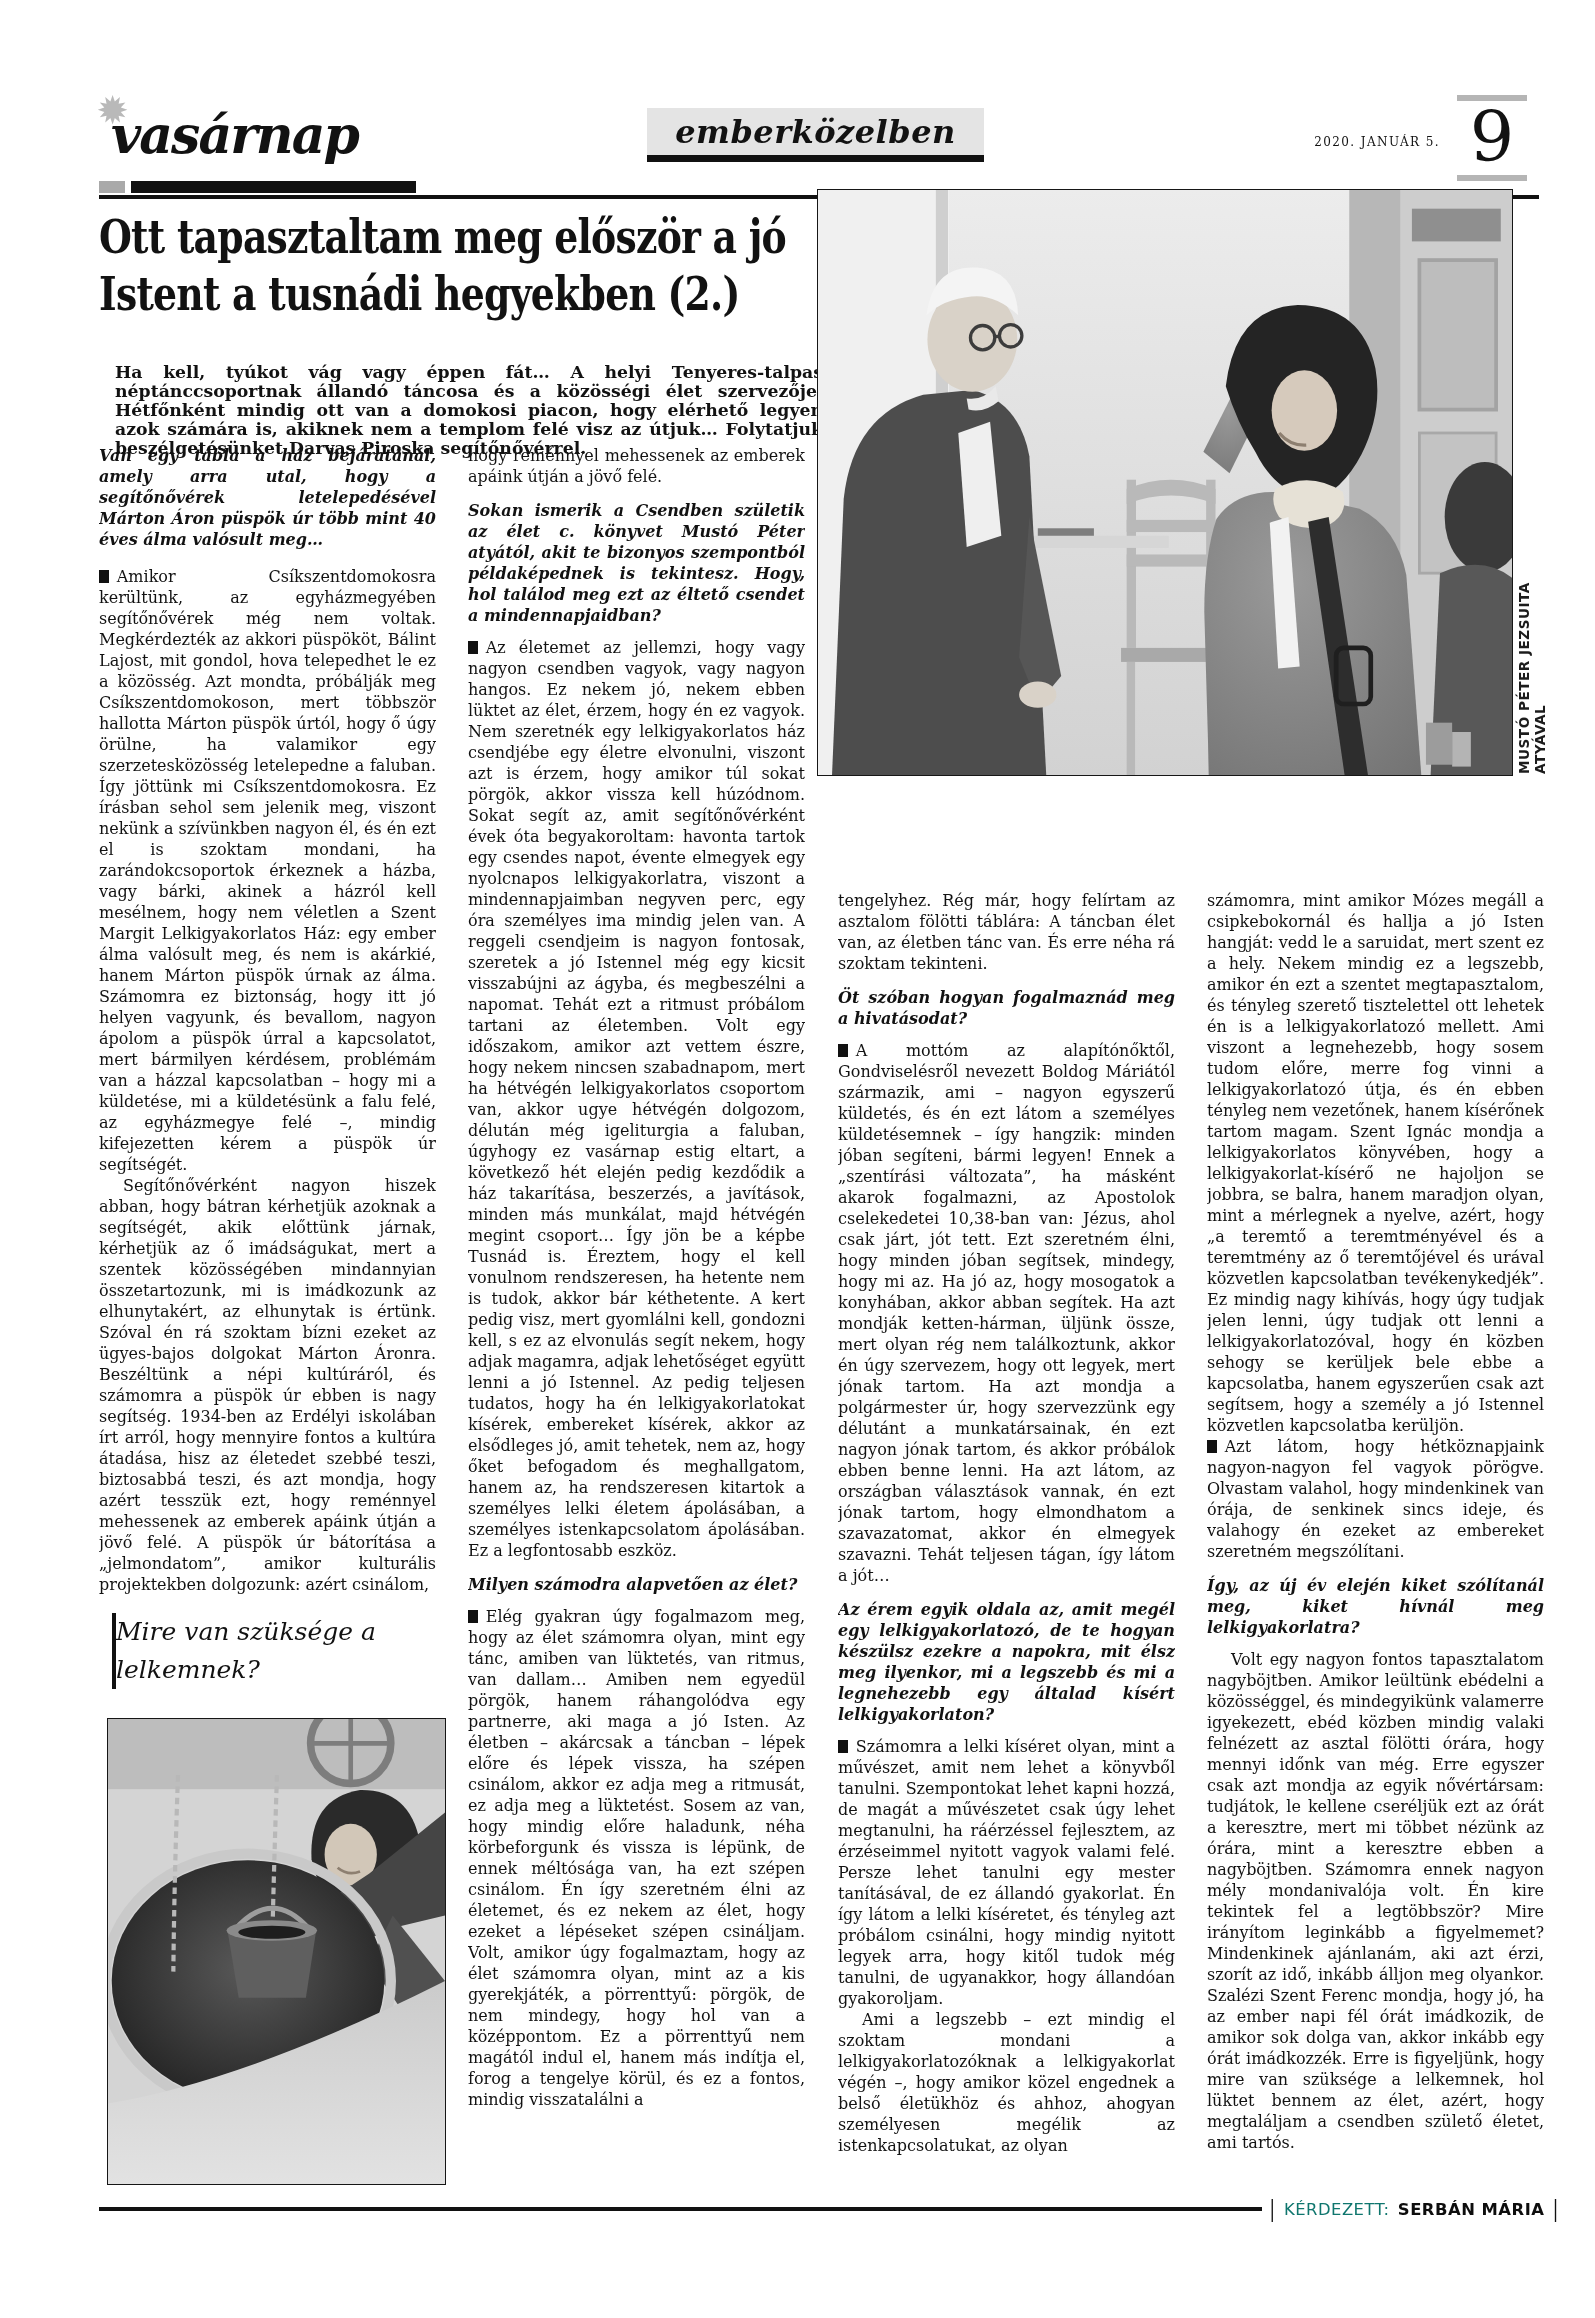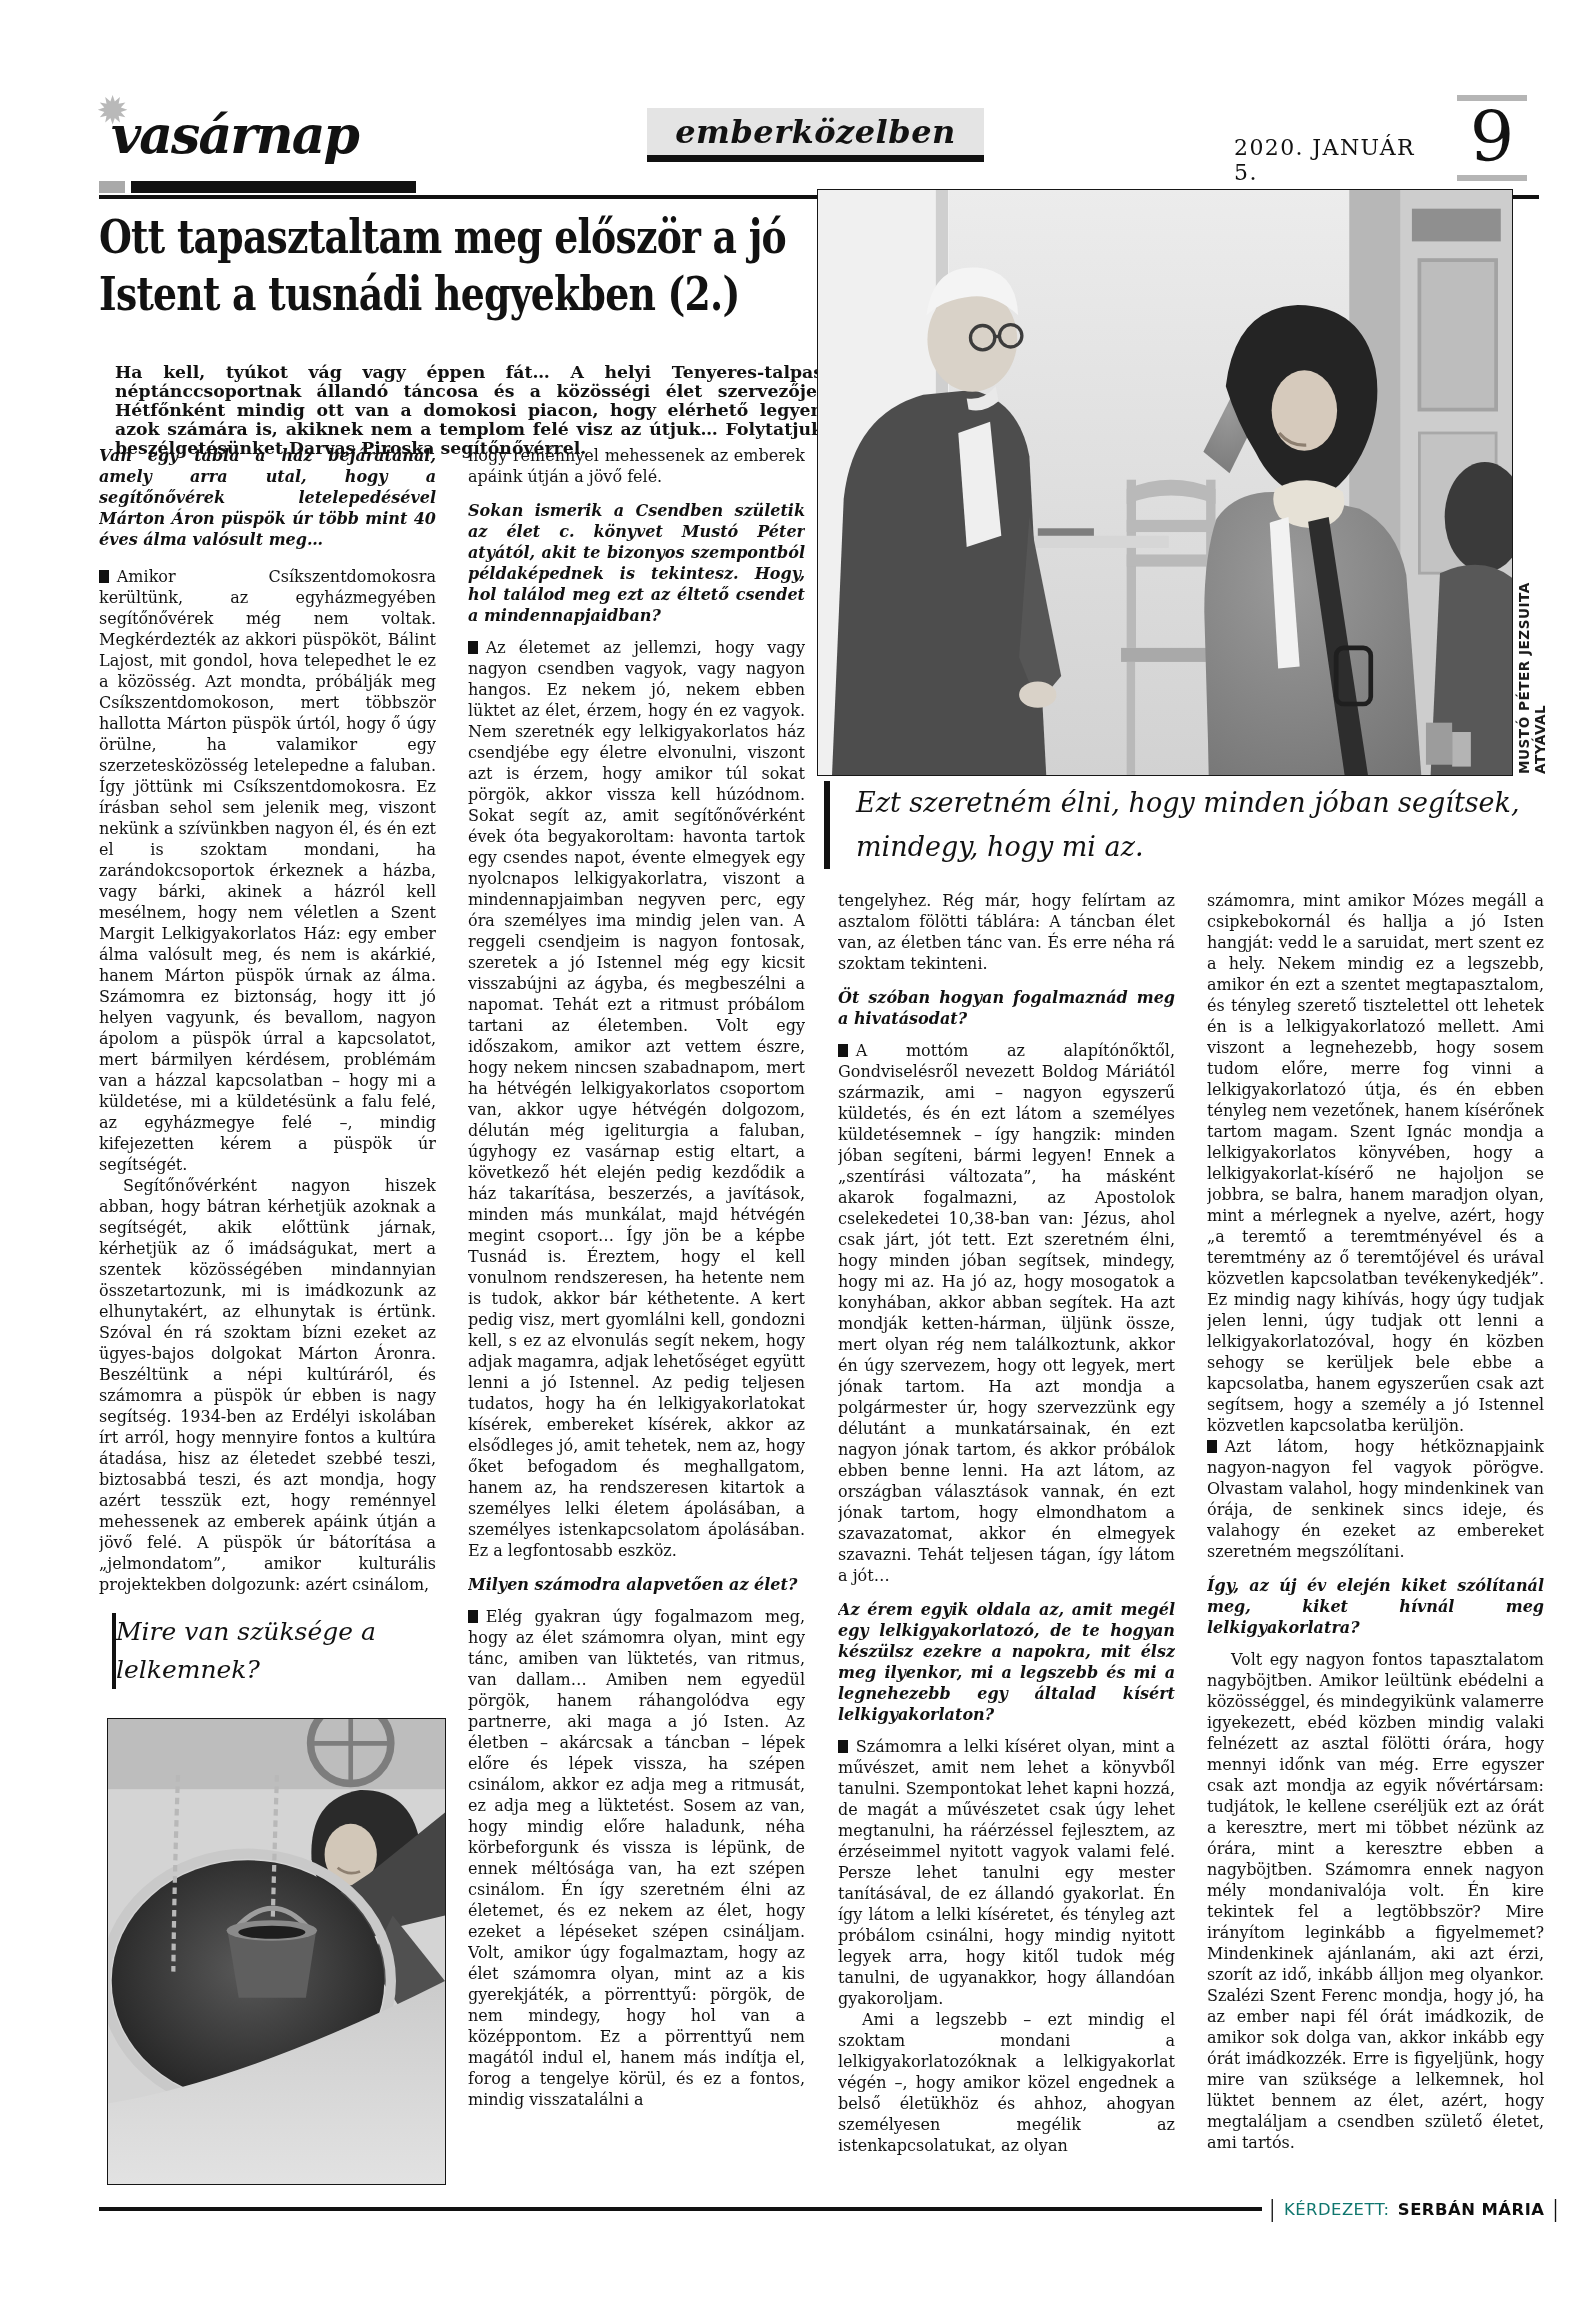--- a/index.html
+++ b/index.html
@@ -8,21 +8,21 @@
   
   .logo-wrap{position:absolute;left:99px;top:105px;width:327px;height:93px;}
   .logo-star{position:absolute;left:-2.8px;top:-17px;font-size:39px;color:#b9b9b9;font-family:"DejaVu Sans",sans-serif;}
   .logo-text{position:absolute;left:12px;top:0;font-size:52px;line-height:60px;font-style:italic;font-weight:700;letter-spacing:-1.9px;font-family:"DejaVu Serif",serif;}
   .logo-underline{position:absolute;left:0;top:76px;height:12px;width:318px;}
   .logo-underline .sq{position:absolute;left:0;top:0;width:26px;height:12px;background:#a9a9a9;}
   .logo-underline .bar{position:absolute;left:32px;top:0;width:285px;height:12px;background:#111;}
   .section-box{position:absolute;left:647px;top:108px;width:337px;height:47px;background:#e4e4e4;display:flex;align-items:center;justify-content:center;}
   .section-text{font-size:32px;font-weight:700;font-style:italic;letter-spacing:0.5px;}
   .section-bar{position:absolute;left:0;bottom:-6.5px;width:337px;height:6.5px;background:#111;}
-  .date{position:absolute;left:1234px;top:135px;width:206px;font-size:22px;letter-spacing:1.4px;text-align:left;}
+  .date{position:absolute;left:1234px;top:135px;width:206px;font-size:12px;letter-spacing:1.4px;text-align:right;}
   .pagenum-wrap{position:absolute;left:1457px;top:95px;width:70px;}
   .pn-bar{width:70px;height:5.6px;background:#b5b5b5;}
   .pagenum{font-size:70px;line-height:70px;font-weight:400;text-align:center;padding:1.9px 0 2.8px;}
   .header-rule{position:absolute;left:99px;top:195px;width:1440px;height:3.7px;background:#111;}
 
   
   .title{position:absolute;left:99px;top:209px;margin:0;width:869px;font-size:46px;line-height:57px;font-weight:700;letter-spacing:-0.9px;transform:scaleX(0.82);transform-origin:left top;white-space:nowrap;}
   .lead{position:absolute;left:99px;top:347px;margin:16px;width:708px;font-size:17.3px;line-height:19px;font-weight:700;text-align:justify;}
 
   
@@ -143,21 +143,20 @@
       <g>
         <ellipse cx="1426" cy="700" rx="86" ry="118" fill="#3a3a3a"></ellipse>
         <path d="M1330 820 Q1420 780 1484 830 L1484 1252 L1310 1252 Z" fill="#585858"></path>
         <rect x="1300" y="1140" width="56" height="90" fill="#9c9c9c"></rect>
         <rect x="1356" y="1160" width="40" height="74" fill="#b4b4b4"></rect>
       </g>
     </svg>
   </figure>
   <div class="photo-credit">MUSTÓ PÉTER JEZSUITA ATYÁVAL</div>
 
-  <blockquote class="quote-main">Ezt szeretném élni, hogy minden jóban segítsek, mindegy, hogy mi az.</blockquote>
 
   <div class="col col1">
       <p class="para t-intro">Van egy tábla a ház bejáratánál, amely arra utal, hogy a segítőnővérek letelepedésével Márton Áron püspök úr több mint 40 éves álma valósult meg…</p>
       <p class="para t-a">Amikor Csíkszentdomokosra kerültünk, az egyházmegyében segítőnővérek még nem voltak. Megkérdezték az akkori püspököt, Bálint Lajost, mit gondol, hova telepedhet le ez a közösség. Azt mondta, próbálják meg Csíkszentdomokoson, mert többször hallotta Márton püspök úrtól, hogy ő úgy örülne, ha valamikor egy szerzetesközösség letelepedne a faluban. Így jöttünk mi Csíkszentdomokosra. Ez írásban sehol sem jelenik meg, viszont nekünk a szívünkben nagyon él, és én ezt el is szoktam mondani, ha zarándokcsoportok érkeznek a házba, vagy bárki, akinek a házról kell mesélnem, hogy nem véletlen a Szent Margit Lelkigyakorlatos Ház: egy ember álma valósult meg, és nem is akárkié, hanem Márton püspök úrnak az álma. Számomra ez biztonság, hogy itt jó helyen vagyunk, és bevallom, nagyon ápolom a püspök úrral a kapcsolatot, mert bármilyen kérdésem, problémám van a házzal kapcsolatban – hogy mi a küldetése, mi a küldetésünk a falu felé, az egyházmegye felé –, mindig kifejezetten kérem a püspök úr segítségét.</p>
       <p class="para t-p">Segítőnővérként nagyon hiszek abban, hogy bátran kérhetjük azoknak a segítségét, akik előttünk járnak, kérhetjük az ő imádságukat, mert a szentek közösségében mindannyian összetartozunk, mi is imádkozunk az elhunytakért, az elhunytak is értünk. Szóval én rá szoktam bízni ezeket az ügyes-bajos dolgokat Márton Áronra. Beszéltünk a népi kultúráról, és számomra a püspök úr ebben is nagy segítség. 1934-ben az Erdélyi iskolában írt arról, hogy mennyire fontos a kultúra átadása, hisz az életedet szebbé teszi, biztosabbá teszi, és azt mondja, hogy azért tesszük ezt, hogy reménnyel mehessenek az emberek apáink útján a jövő felé. A püspök úr bátorítása a „jelmondatom”, amikor kulturális projektekben dolgozunk: azért csinálom,</p>
     </div>
   <div class="col col2">
       <p class="para t-pcont">hogy reménnyel mehessenek az emberek apáink útján a jövő felé.</p>
       <p class="para t-q">Sokan ismerik a Csendben születik az élet c. könyvet Mustó Péter atyától, akit te bizonyos szempontból példaképednek is tekintesz. Hogy, hol találod meg ezt az éltető csendet a mindennapjaidban?</p>
       <p class="para t-a">Az életemet az jellemzi, hogy vagy nagyon csendben vagyok, vagy nagyon hangos. Ez nekem jó, nekem ebben lüktet az élet, érzem, hogy én ez vagyok. Nem szeretnék egy lelkigyakorlatos ház csendjébe egy életre elvonulni, viszont azt is érzem, hogy amikor túl sokat pörgök, akkor vissza kell húzódnom. Sokat segít az, amit segítőnővérként évek óta begyakoroltam: havonta tartok egy csendes napot, évente elmegyek egy nyolcnapos lelkigyakorlatra, viszont a mindennapjaimban negyven perc, egy óra személyes ima mindig jelen van. A reggeli csendjeim is nagyon fontosak, szeretek a jó Istennel még egy kicsit visszabújni az ágyba, és megbeszélni a napomat. Tehát ezt a ritmust próbálom tartani az életemben. Volt egy időszakom, amikor azt vettem észre, hogy nekem nincsen szabadnapom, mert ha hétvégén lelkigyakorlatos csoportom van, akkor ugye hétvégén dolgozom, délután még igeliturgia a faluban, úgyhogy ez vasárnap estig eltart, a következő hét elején pedig kezdődik a ház takarítása, beszerzés, a javítások, minden más munkálat, majd hétvégén megint csoport… Így jön be a képbe Tusnád is. Éreztem, hogy el kell vonulnom rendszeresen, ha hetente nem is tudok, akkor bár kéthetente. A kert pedig visz, mert gyomlálni kell, gondozni kell, s ez az elvonulás segít nekem, hogy adjak magamra, adjak lehetőséget együtt lenni a jó Istennel. Az pedig teljesen tudatos, hogy ha én lelkigyakorlatokat kísérek, embereket kísérek, akkor az elsődleges jó, amit tehetek, nem az, hogy őket befogadom és meghallgatom, hanem az, ha rendszeresen kitartok a személyes lelki életem ápolásában, a személyes istenkapcsolatom ápolásában. Ez a legfontosabb eszköz.</p>

